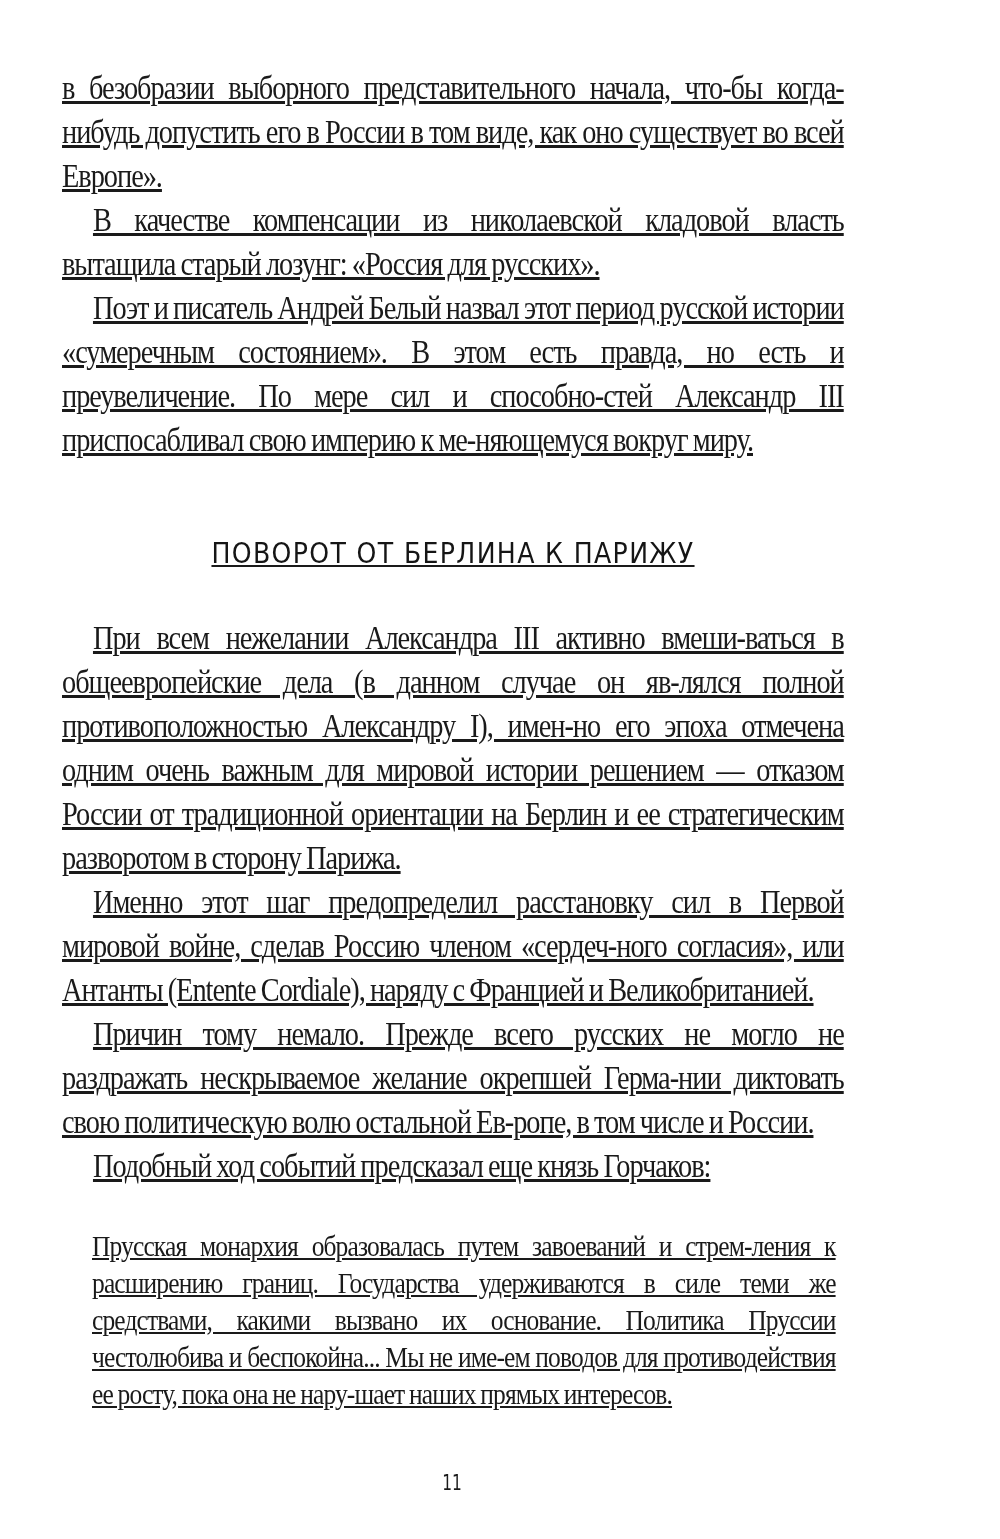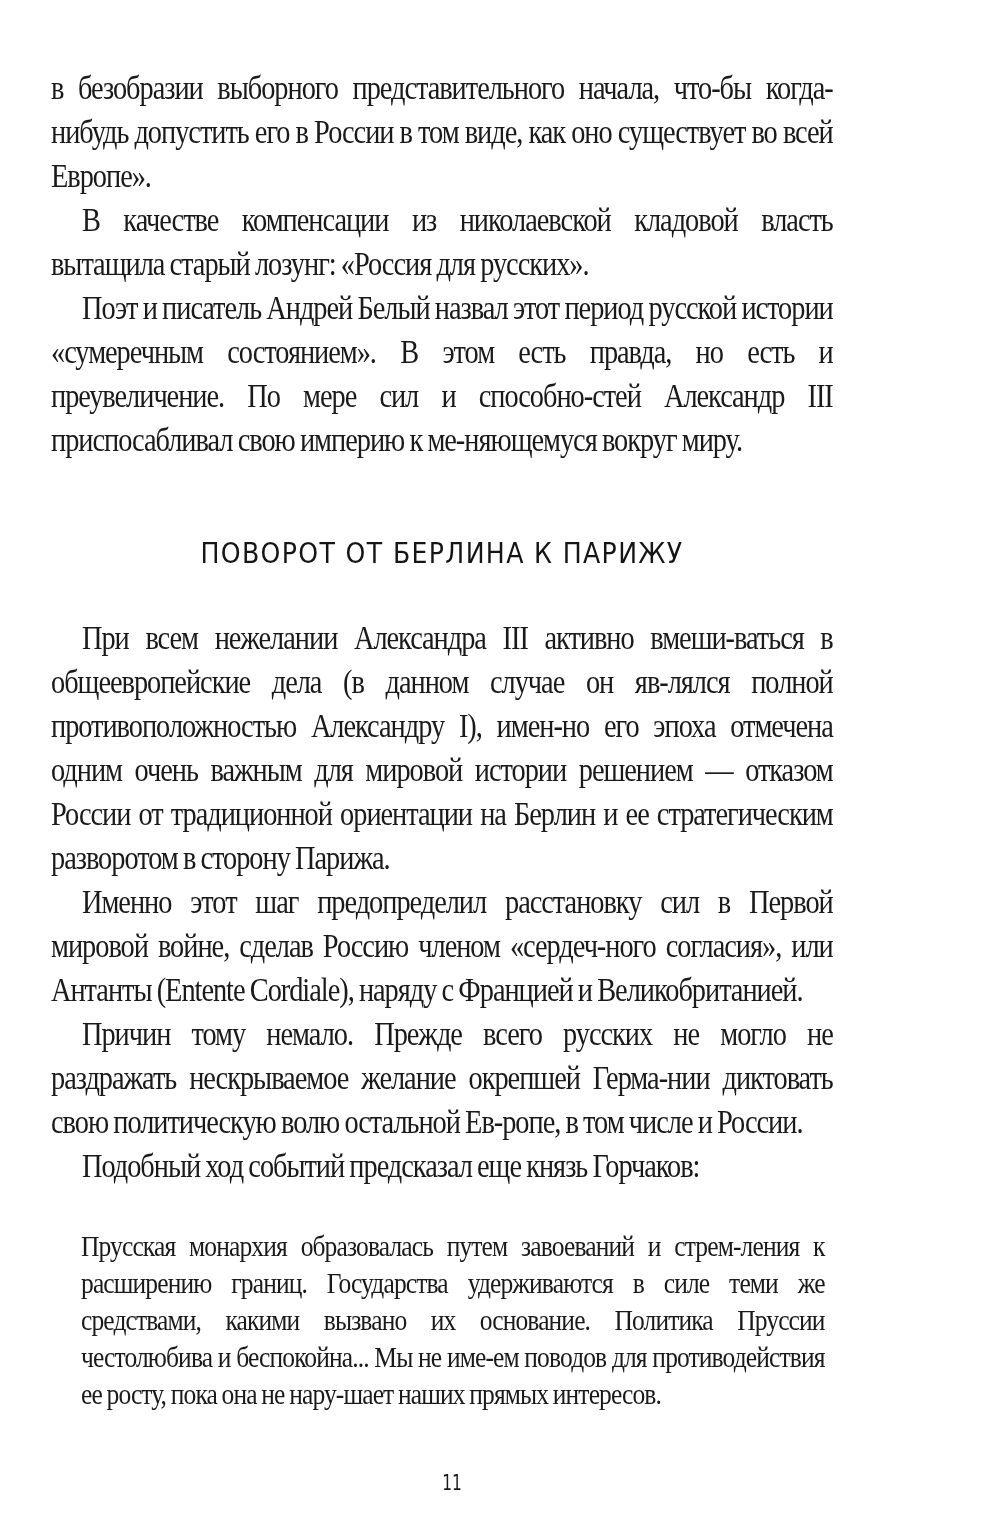--- a/index.html
+++ b/index.html
@@ -10,23 +10,24 @@
     body {
       width: 1000px;
       height: 1539px;
       position: relative;
       overflow: hidden;
       color: #1a1a1a;
       font-family: "Liberation Serif", "DejaVu Serif", serif;
     }
     .page {
       position: absolute;
-      left: 51px;
+      left: 62px;
       top: 66px;
       width: 782px;
+      text-decoration: underline;
     }
     .para {
       font-size: 33px;
       line-height: 44px;
       text-align: justify;
       text-indent: 0;
       margin: 0;
       letter-spacing: -1.2px;
       word-spacing: -1px;
       transform-origin: left top;

